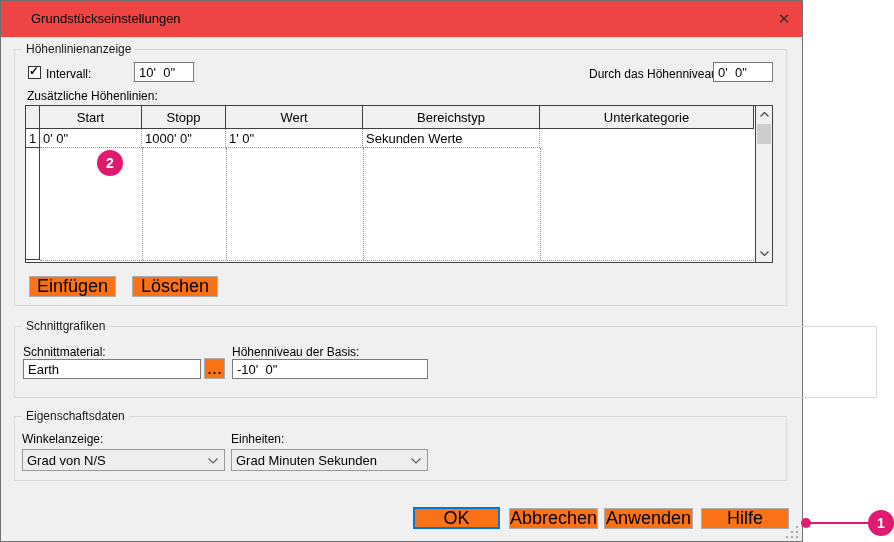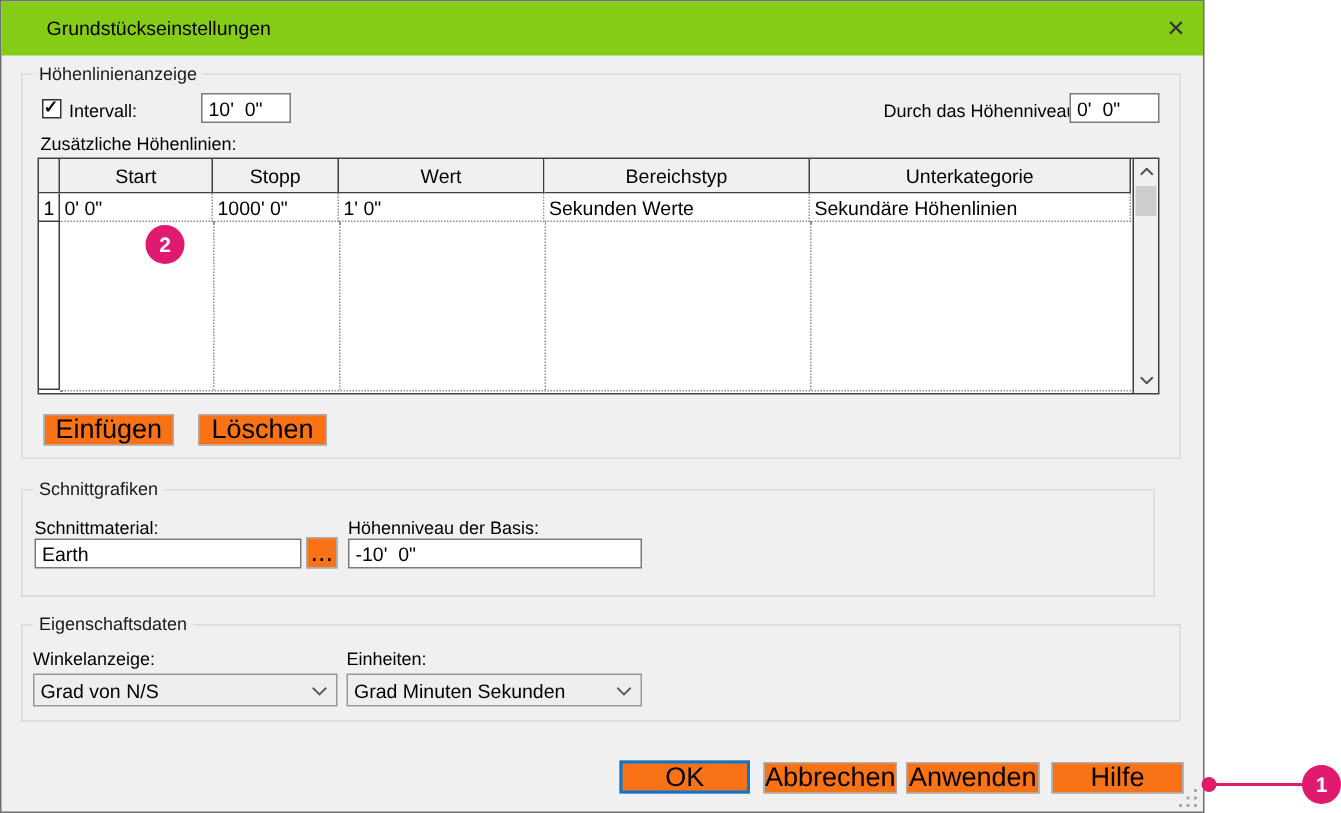--- a/index.html
+++ b/index.html
@@ -2,21 +2,21 @@
 <html><head>
 <meta charset="utf-8">
 <style>
   * { margin:0; padding:0; box-sizing:border-box; }
   html,body { width:894px; height:542px; background:#fff; font-family:"Liberation Sans", sans-serif; }
   #stage { position:relative; width:894px; height:542px; background:#fff; overflow:hidden; }
 
   
   .dialog { position:absolute; left:0; top:0; width:803px; height:542px;
             border:1px solid #707070; background:#f0f0f0; }
-  .titlebar { position:absolute; left:0; top:0; width:100%; height:36px; background:#84cc16; }
+  .titlebar { position:absolute; left:0; top:0; width:100%; height:36px; background:#ef4444; }
   .title { position:absolute; left:30px; top:10px; font-size:13px; color:#000; }
   .close-btn { position:absolute; left:770px; top:6px; width:26px; height:24px;
                display:flex; align-items:center; justify-content:center;
                font-size:15px; color:#333; cursor:default; }
 
   
   .grp { position:absolute; border:1px solid #d9d9d9; }
   .grp-label { position:absolute; top:-8px; left:7px; background:#f0f0f0; padding:0 4px;
                font-size:12px; color:#1a1a1a; white-space:nowrap; }
 
@@ -108,21 +108,20 @@
       <div class="th" style="left:116px; width:84px;">Stopp</div>
       <div class="th" style="left:200px; width:137px;">Wert</div>
       <div class="th" style="left:514px; width:214px;">Unterkategorie</div>
       <div class="th" style="left:337px; width:177px;">Bereichstyp</div>
 
       <div class="cell numcell" style="left:0; width:14px;">1</div>
       <div class="cell" style="left:14px;  width:102px;">0'  0"</div>
       <div class="cell" style="left:116px; width:84px;">1000'  0"</div>
       <div class="cell" style="left:200px; width:137px;">1'  0"</div>
       <div class="cell" style="left:337px; width:177px;">Sekunden Werte</div>
-      <div class="cell" style="left:514px; width:214px;">Sekundäre Höhenlinien</div>
 
       <div class="numcell2"></div>
       <div class="vdot" style="left:116px;"></div>
       <div class="vdot" style="left:200px;"></div>
       <div class="vdot" style="left:337px;"></div>
       <div class="vdot" style="left:514px;"></div>
       <div class="hdot"></div>
 
       <div class="sbar">
         <div class="sbtn" style="top:0;">
@@ -135,21 +134,21 @@
           <svg width="9" height="5" viewBox="0 0 9 5">
               <polyline points="0.5,0.5 4.5,4.5 8.5,0.5" fill="none" stroke="#505050" stroke-width="1.3"></polyline>
             </svg>
         </div>
       </div>
     </div>
 
     <div class="btn" style="left:28px; top:275px; width:87px; height:21px;">Einfügen</div>
     <div class="btn" style="left:131px; top:275px; width:86px; height:21px;">Löschen</div>
 
-    <div class="grp" style="left:13px; top:325px; width:756px; height:72px;">
+    <div class="grp" style="left:13px; top:325px; width:863px; height:72px;">
       <span class="grp-label">Schnittgrafiken</span>
     </div>
 
     <div class="lbl" style="left:22px; top:344px;">Schnittmaterial:</div>
     <input class="tinput" style="left: 22px; top: 358px; width: 178px; height: 20px;" value="Earth">
     <div class="btn" style="left:203px; top:357px; width:21px; height:21px;">...</div>
 
     <div class="lbl" style="left:231px; top:344px;">Höhenniveau der Basis:</div>
     <input class="tinput" style="left: 231px; top: 358px; width: 196px; height: 20px;" value="-10'  0&quot;">
 

